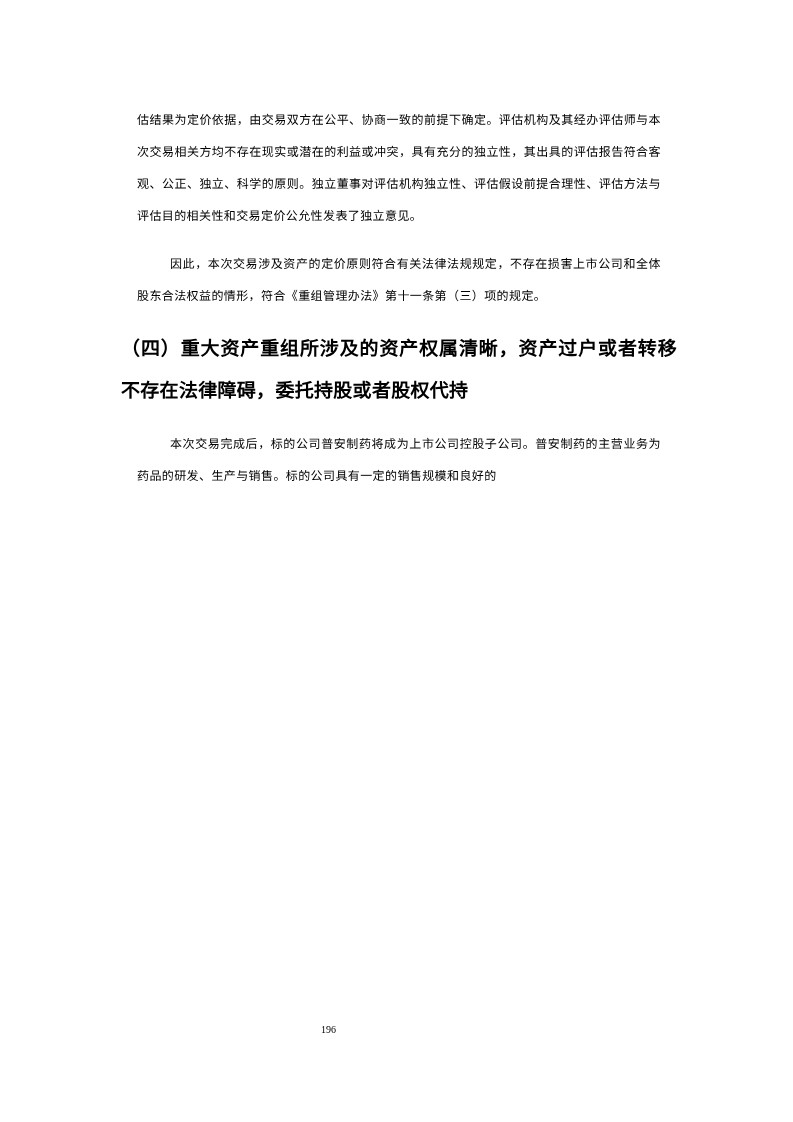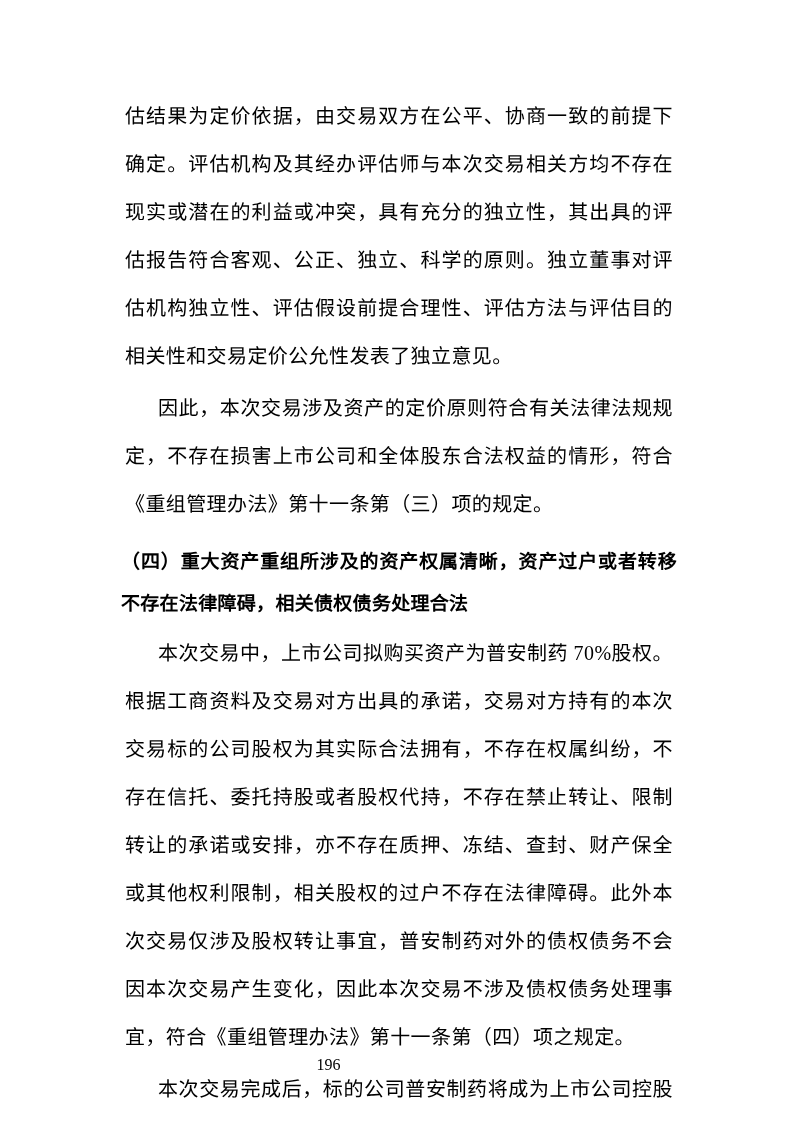--- a/index.html
+++ b/index.html
@@ -17,23 +17,23 @@
     font-family: "Liberation Serif", "DejaVu Serif", serif;
     color: #000000;
   }
   .content {
     position: absolute;
     top: 88px;
     left: 121px;
     width: 556px;
   }
   .para {
-    margin: 4px;
-    font-size: 20px;
-    line-height: 48px;
+    margin: 16px;
+    font-size: 12px;
+    line-height: 32px;
     text-align: justify;
     text-justify: inter-ideograph;
     text-align-last: left;
     letter-spacing: 0.4px;
     word-break: break-all;
   }
   .para.indent {
     text-indent: 33px;
   }
   .heading {
@@ -43,42 +43,41 @@
     font-size: 19px;
     line-height: 42px;
     text-align: justify;
     text-justify: inter-ideograph;
     text-align-last: left;
     letter-spacing: 0.3px;
     word-break: break-all;
   }
   .page-footer {
     position: absolute;
-    top: 1056px;
+    top: 1024px;
     left: 0;
     width: 657px;
     text-align: center;
-    font-size: 16px;
+    font-size: 10px;
     font-family: "Liberation Serif", "DejaVu Serif", serif;
   }
 </style>
 </head>
 <body>
 
 <div class="page">
   <div class="content">
 
     <p class="para">估结果为定价依据，由交易双方在公平、协商一致的前提下确定。评估机构及其经办评估师与本次交易相关方均不存在现实或潜在的利益或冲突，具有充分的独立性，其出具的评估报告符合客观、公正、独立、科学的原则。独立董事对评估机构独立性、评估假设前提合理性、评估方法与评估目的相关性和交易定价公允性发表了独立意见。</p>
 
 
     <p class="para indent">因此，本次交易涉及资产的定价原则符合有关法律法规规定，不存在损害上市公司和全体股东合法权益的情形，符合《重组管理办法》第十一条第（三）项的规定。</p>
 
-    <h2 class="heading">（四）重大资产重组所涉及的资产权属清晰，资产过户或者转移不存在法律障碍，相关债权债务处理合法</h2>
+    <h2 class="heading">（四）重大资产重组所涉及的资产权属清晰，资产过户或者转移不存在法律障碍，委托持股或者股权代持</h2>
 
-    <p class="para indent">本次交易中，上市公司拟购买资产为普安制药 70%股权。根据工商资料及交易对方出具的承诺，交易对方持有的本次交易标的公司股权为其实际合法拥有，不存在权属纠纷，不存在信托、委托持股或者股权代持，不存在禁止转让、限制转让的承诺或安排，亦不存在质押、冻结、查封、财产保全或其他权利限制，相关股权的过户不存在法律障碍。此外本次交易仅涉及股权转让事宜，普安制药对外的债权债务不会因本次交易产生变化，因此本次交易不涉及债权债务处理事宜，符合《重组管理办法》第十一条第（四）项之规定。</p>
 
 
     <p class="para indent">本次交易完成后，标的公司普安制药将成为上市公司控股子公司。普安制药的主营业务为药品的研发、生产与销售。标的公司具有一定的销售规模和良好的</p>
 
   </div>
 
   <div class="page-footer">196</div>
 </div>
 
 </body></html>

